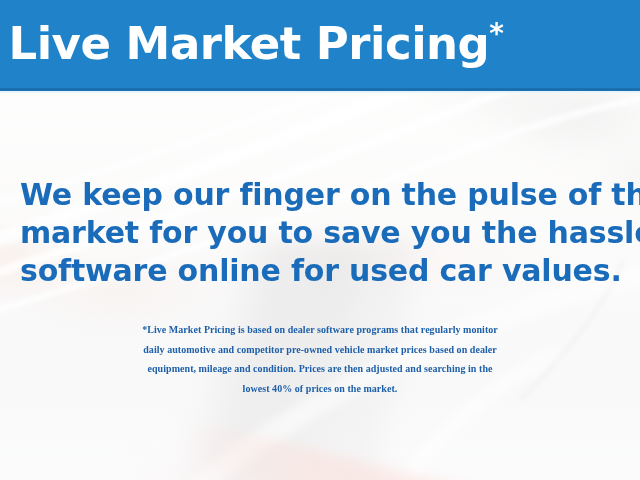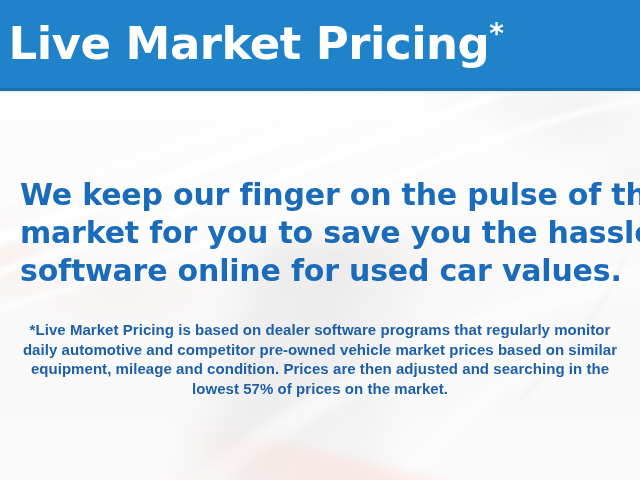--- a/index.html
+++ b/index.html
@@ -178,23 +178,23 @@
   .headline .hl-line { display: block; white-space: nowrap; }
 
   
   .fineprint {
     position: absolute;
     left: 20px;
     top: 320px;
     width: 600px;
     text-align: center;
     color: #1d5fa8;
-    font-family: Liberation Sans, sans-serif;
+    font-family: Liberation Serif, serif;
     font-weight: bold;
-    font-size: 15px;
+    font-size: 10px;
     line-height: 19.5px;
     letter-spacing: 0.05px;
   }
   .fineprint .fp-line { display: block; white-space: nowrap; }
 </style>
 </head>
 <body>
 
 <div id="stage">
 
@@ -235,18 +235,18 @@
   <div class="banner-edge-light"></div>
 
   <div class="headline">
     <span class="hl-line">We keep our finger on the pulse of the</span>
     <span class="hl-line">market for you to save you the hassle of</span>
     <span class="hl-line">software online for used car values.</span>
   </div>
 
   <div class="fineprint">
     <span class="fp-line">*Live Market Pricing is based on dealer software programs that regularly monitor</span>
-    <span class="fp-line">daily automotive and competitor pre-owned vehicle market prices based on similar</span>
+    <span class="fp-line">daily automotive and competitor pre-owned vehicle market prices based on dealer</span>
     <span class="fp-line">equipment, mileage and condition. Prices are then adjusted and searching in the</span>
-    <span class="fp-line">lowest 57% of prices on the market.</span>
+    <span class="fp-line">lowest 40% of prices on the market.</span>
   </div>
 
 </div>
 
 </body></html>

